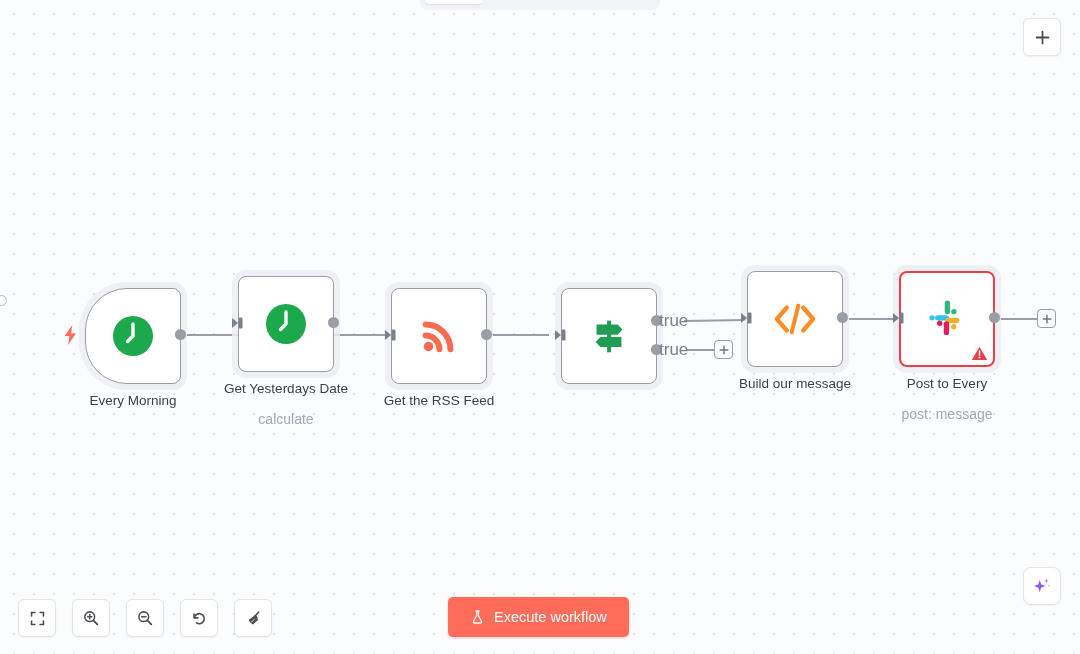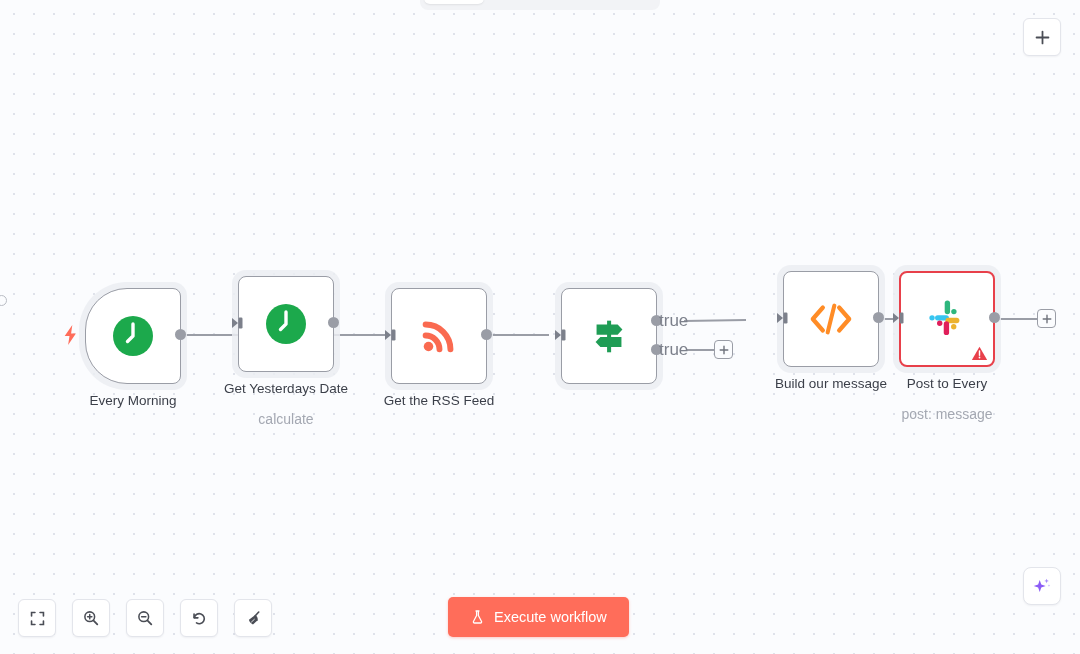--- a/index.html
+++ b/index.html
@@ -377,21 +377,21 @@
     <svg width="46" height="46" viewBox="0 0 48 48">
       <rect x="22" y="8" width="4.2" height="33" fill="#1f9d55"></rect>
       <path d="M11 12 H33 L38 17.3 L33 22.6 H11 Z" fill="#1f9d55"></path>
       <path d="M37 25 H15 L10 30.3 L15 35.6 H37 Z" fill="#1f9d55"></path>
     </svg>
   </div>
   <div class="out-dot" style="left:90px; top:27px;"></div>
   <div class="out-dot" style="left:90px; top:56px;"></div>
 </div>
 
-<div class="node" style="left:747px; top:271px;margin-left:36px;">
+<div class="node" style="left:747px; top:271px;">
   <svg class="in-arrow" style="left:-7px; top:40px;" viewBox="0 0 14 14">
     <path d="M1 2 L7 7 L1 12 Z" fill="#7c808b"></path>
     <rect x="7.5" y="1.5" width="4" height="11" rx="1.2" fill="#7c808b"></rect>
   </svg>
   <div class="node-box">
     <svg width="46" height="40" viewBox="0 0 48 40">
       <path d="M15.5 8 L5 20 L15.5 32" stroke="#ff8c26" stroke-width="4.4" fill="none" stroke-linecap="round" stroke-linejoin="round"></path>
       <path d="M32.5 8 L43 20 L32.5 32" stroke="#ff8c26" stroke-width="4.4" fill="none" stroke-linecap="round" stroke-linejoin="round"></path>
       <path d="M27.5 6 L20.5 34" stroke="#ff8c26" stroke-width="4.2" stroke-linecap="round"></path>
     </svg>

